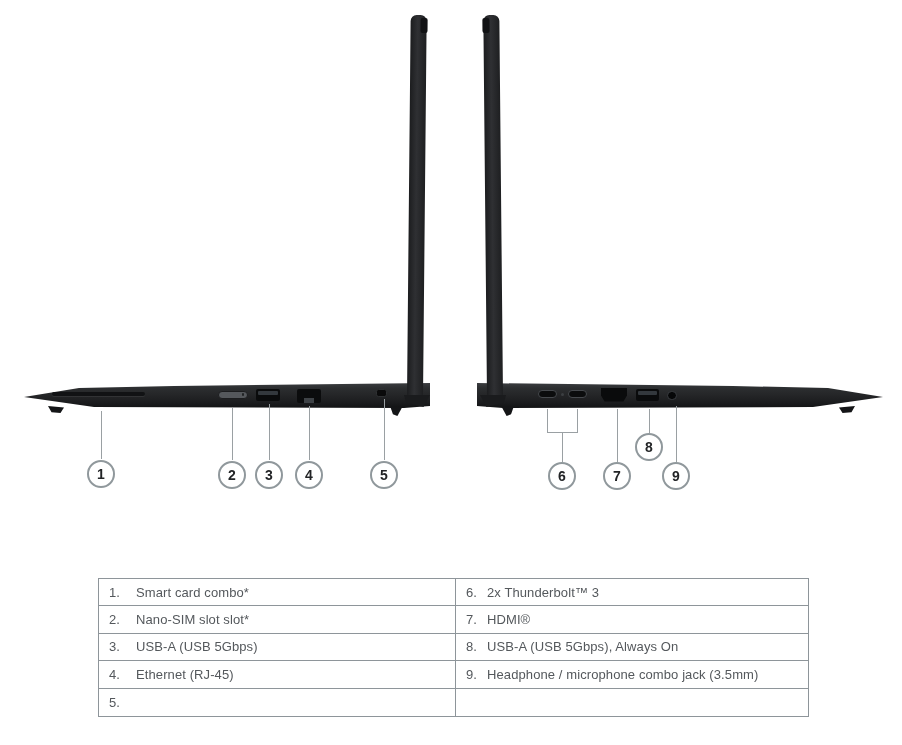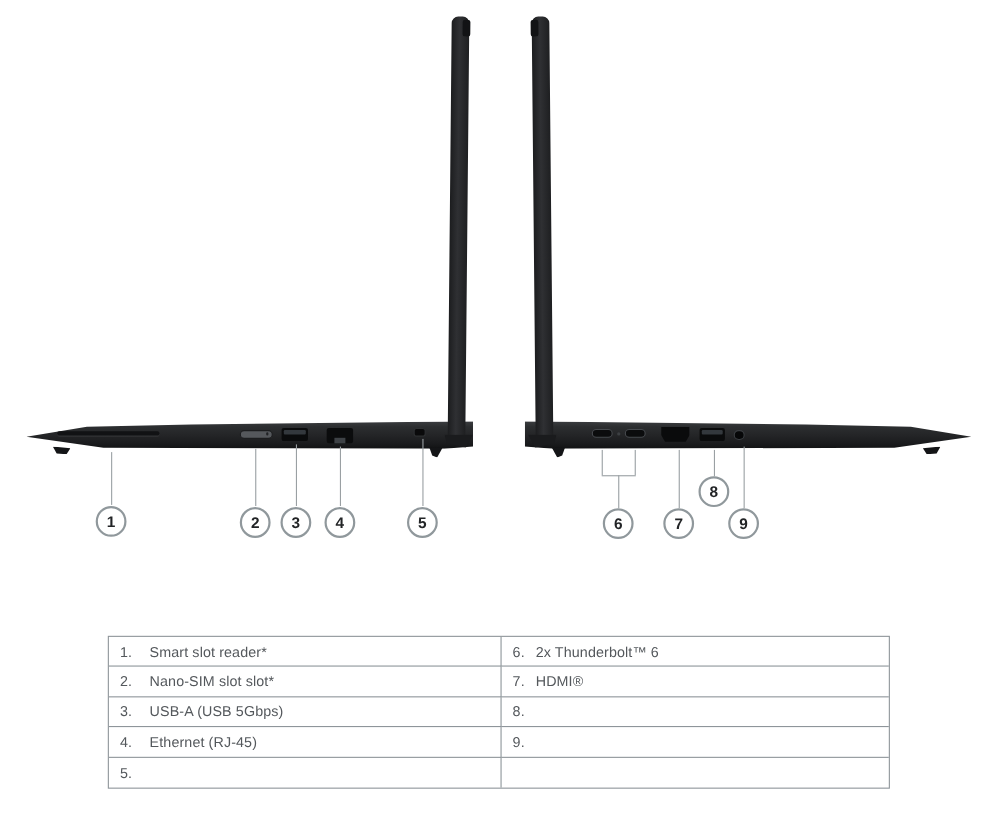--- a/index.html
+++ b/index.html
@@ -105,47 +105,49 @@
 <div class="abs callout" style="left:295px;top:461px;">4</div>
 <div class="abs callout" style="left:370px;top:461px;">5</div>
 <div class="abs callout" style="left:548px;top:462px;">6</div>
 <div class="abs callout" style="left:603px;top:462px;">7</div>
 <div class="abs callout" style="left:635px;top:433px;">8</div>
 <div class="abs callout" style="left:662px;top:462px;">9</div>
 
 <div class="abs ports-table">
   <div class="cell colL">
     <span class="num">1.</span>
-    <span class="txt">Smart slot reader*</span>
+    <span class="txt">Smart card combo*</span>
   </div>
   <div class="cell colR">
     <span class="num">6.</span>
-    <span class="txt">2x Thunderbolt™ 6</span>
+    <span class="txt">2x Thunderbolt™ 3</span>
   </div>
   <div class="cell colL">
     <span class="num">2.</span>
     <span class="txt">Nano-SIM slot slot*</span>
   </div>
   <div class="cell colR">
     <span class="num">7.</span>
     <span class="txt">HDMI®</span>
   </div>
   <div class="cell colL">
     <span class="num">3.</span>
     <span class="txt">USB-A (USB 5Gbps)</span>
   </div>
   <div class="cell colR">
     <span class="num">8.</span>
+    <span class="txt">USB-A (USB 5Gbps), Always On</span>
   </div>
   <div class="cell colL">
     <span class="num">4.</span>
     <span class="txt">Ethernet (RJ-45)</span>
   </div>
   <div class="cell colR">
     <span class="num">9.</span>
+    <span class="txt">Headphone / microphone combo jack (3.5mm)</span>
   </div>
   <div class="cell colL last">
     <span class="num">5.</span>
   </div>
   <div class="cell colR last">
     <span class="num"></span>
     <span class="txt"></span>
   </div>
 </div>
 

